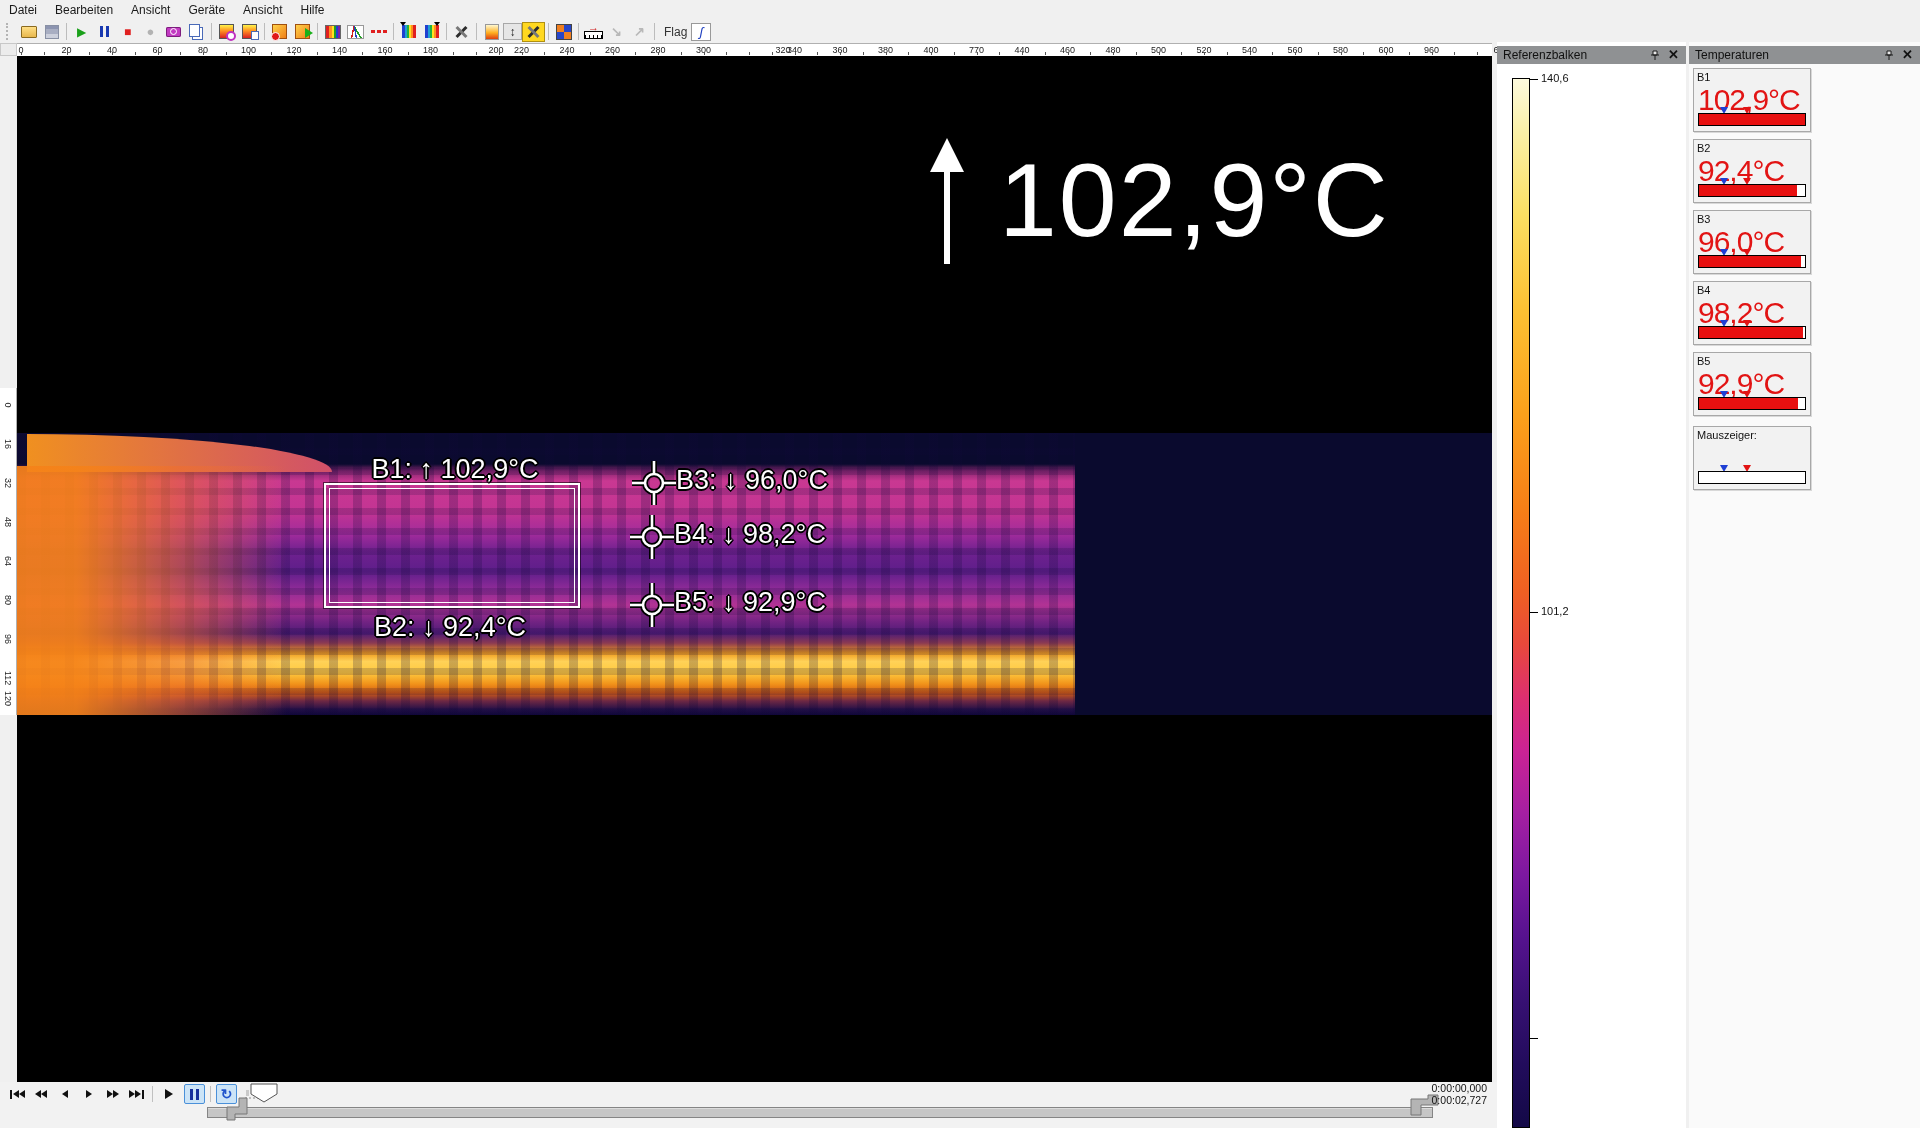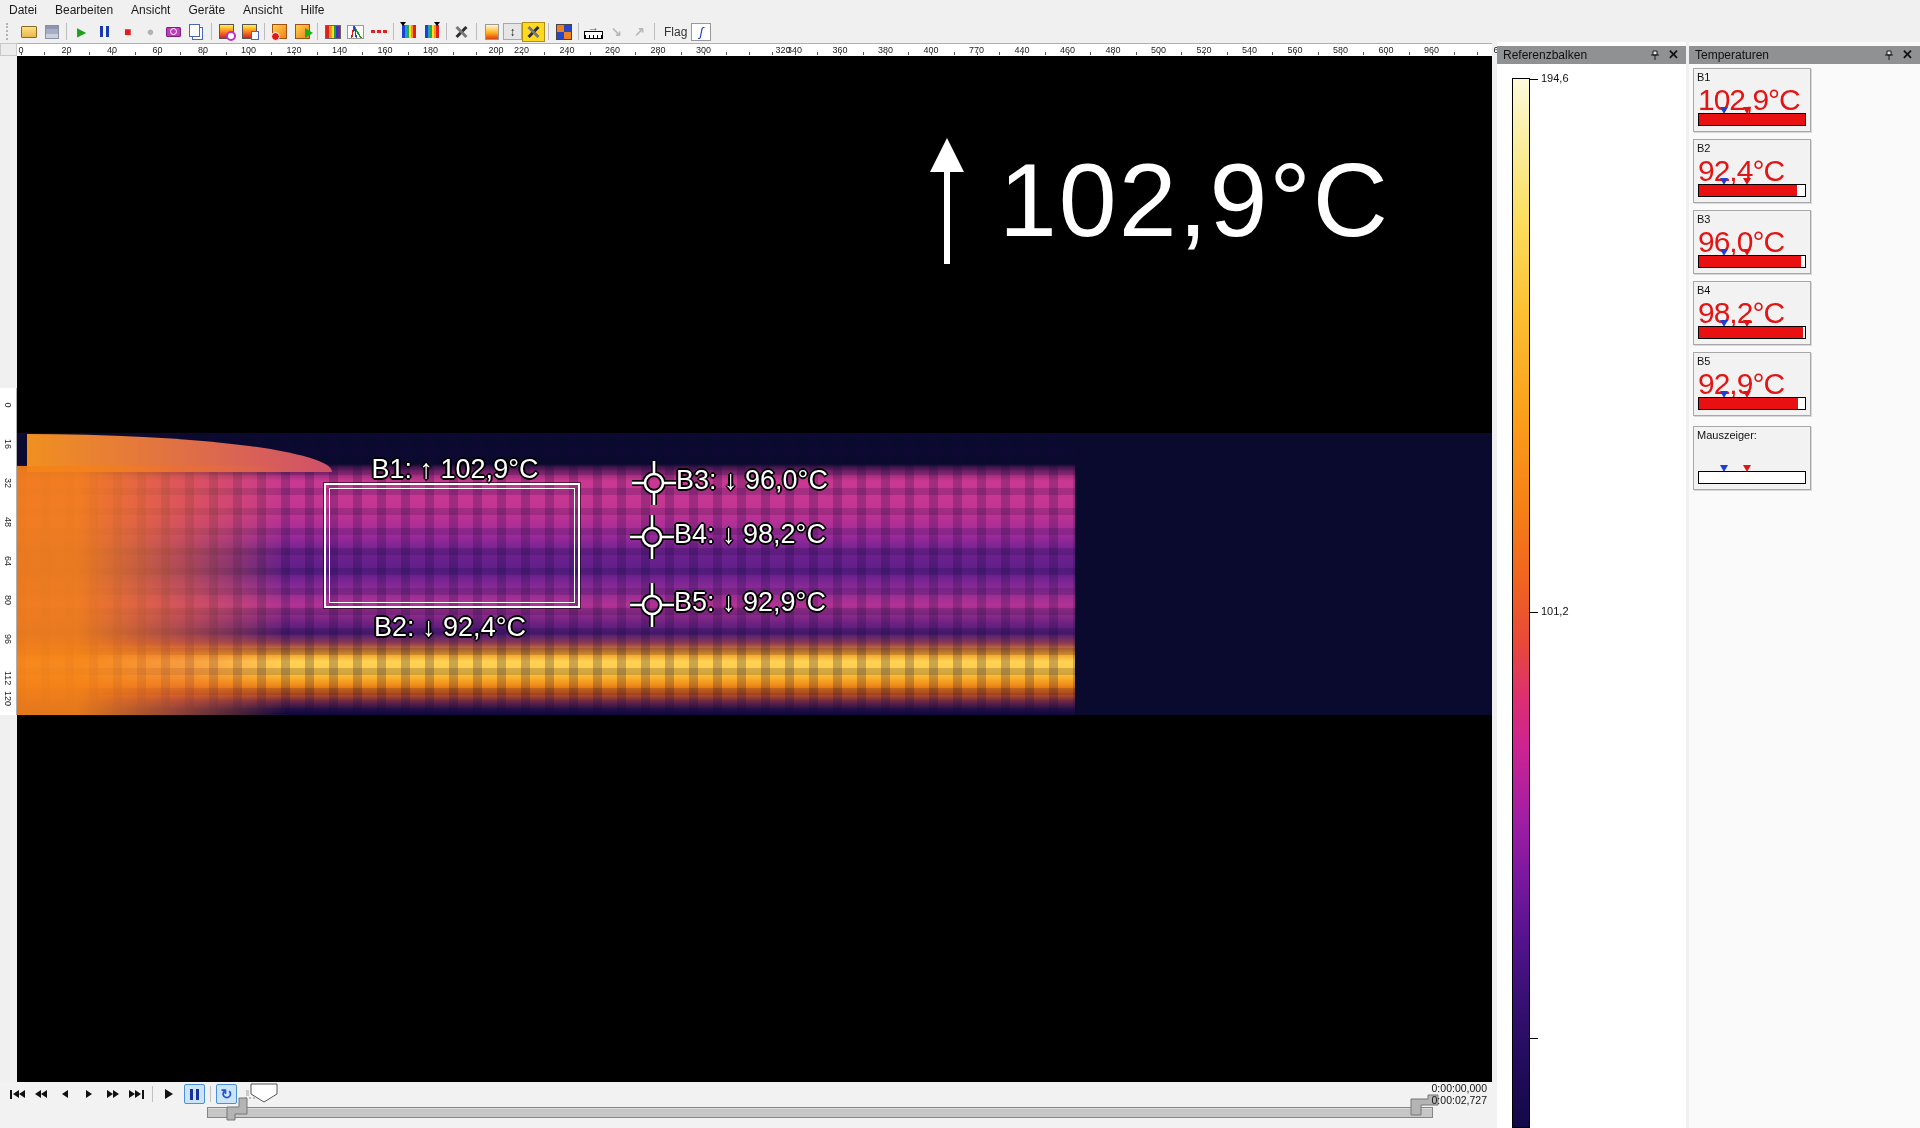--- a/index.html
+++ b/index.html
@@ -402,21 +402,21 @@
     <span class="ttl">Referenzbalken</span>
     <span class="pin">
       <svg width="10" height="11" viewBox="0 0 10 11">
           <path d="M3 1h4v4H3z M1 5h8 M5 5v5" stroke="#1a1a1a" fill="#e8e8e8" stroke-width="1"></path>
         </svg>
     </span>
     <span class="closex">✕</span>
   </div>
   <div id="ref-bar"></div>
   <div class="ref-tick" style="top:37px;">
-    <span>194,6</span>
+    <span>140,6</span>
   </div>
   <div class="ref-tick" style="top:570px;">
     <span>101,2</span>
   </div>
   <div class="ref-tick" style="top:996px;">
     <span></span>
   </div>
 </div>
 
 <div id="temppanel">

